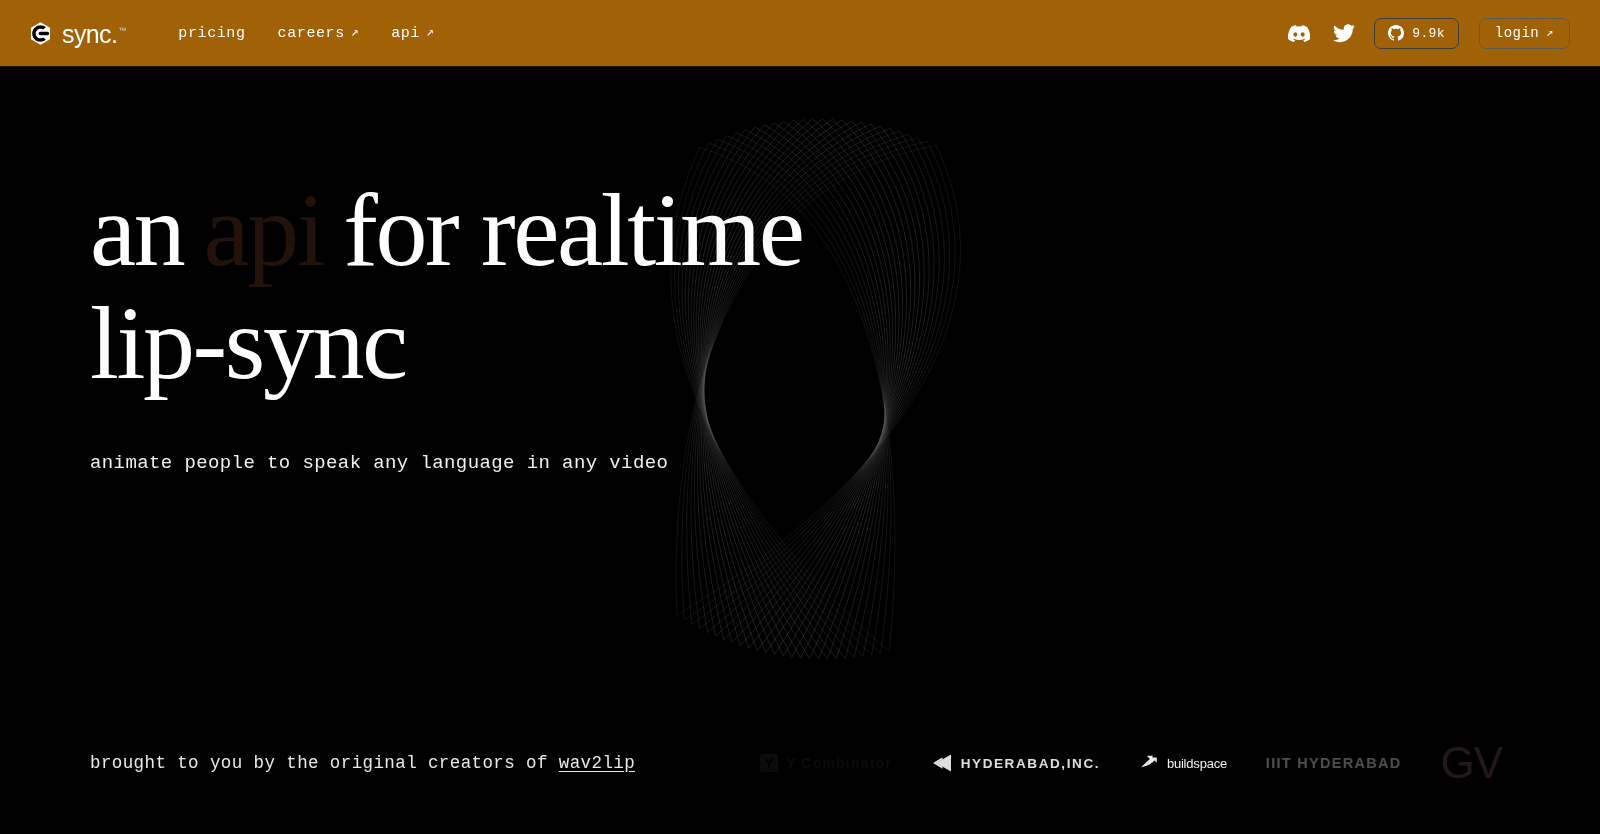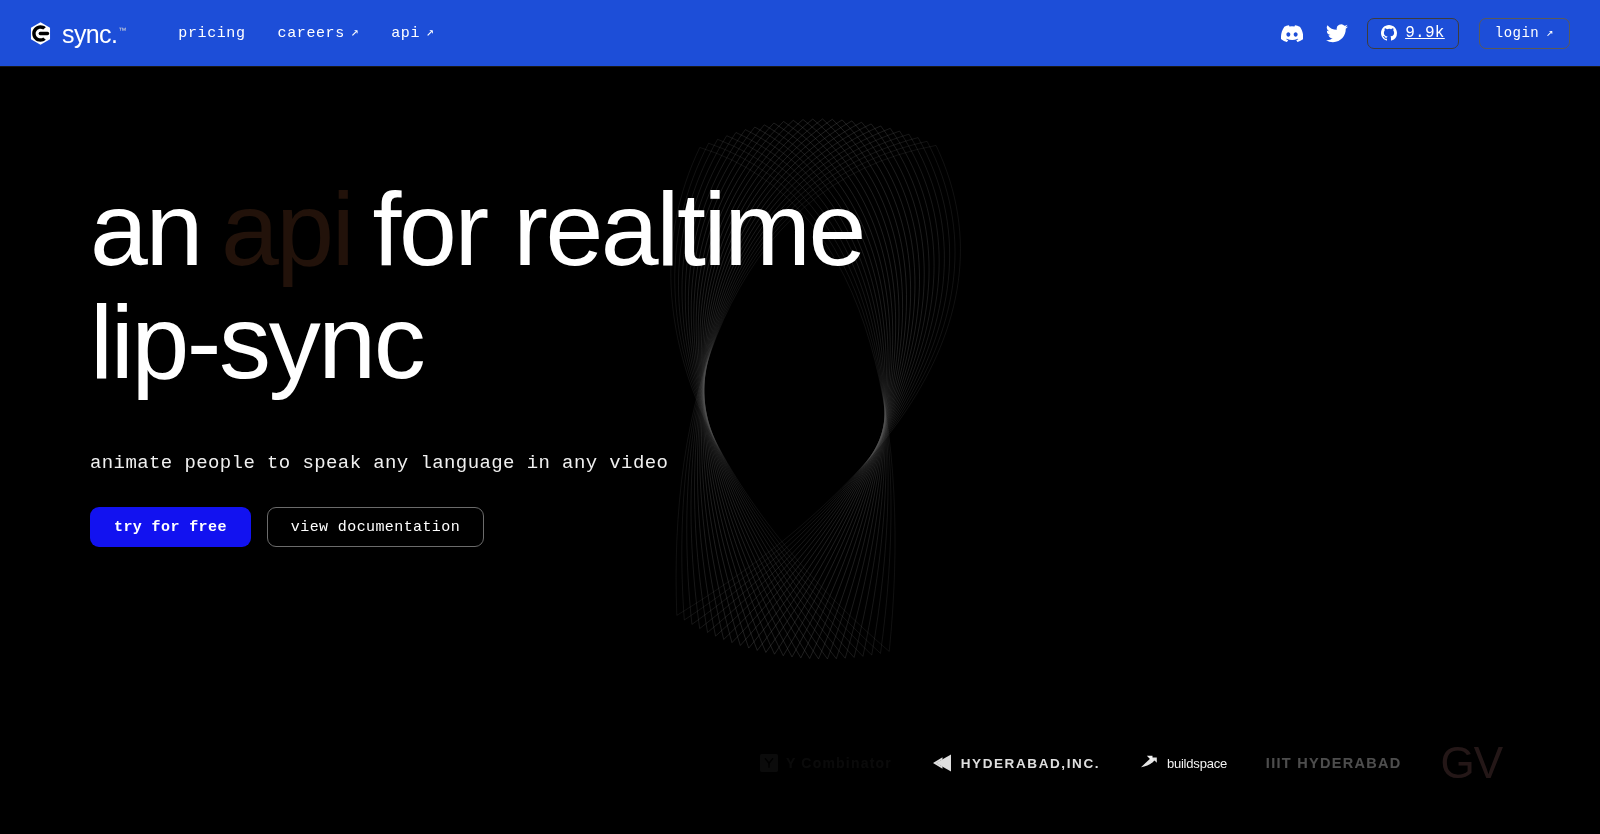--- a/index.html
+++ b/index.html
@@ -21,21 +21,21 @@
   
   .navbar {
     position: relative;
     z-index: 20;
     height: 67px;
     width: 100%;
     display: flex;
     align-items: center;
     padding: 0 30px 0 28px;
     border-bottom: 1px solid #171717;
-    background: #1d4ed8;
+    background: #a16207;
   }
   .brand {
     display: flex;
     align-items: center;
     gap: 9px;
     margin-right: 36px;
     text-decoration: none;
     color: #fff;
   }
   .brand-mark { width: 25px; height: 25px; display: block; flex: none; }
@@ -95,24 +95,23 @@
     display: inline-flex;
     align-items: center;
     gap: 8px;
     padding: 0 13px;
     background: transparent;
     cursor: pointer;
     color: #fff;
   }
   .pill-text {
     font-family: "Liberation Mono", monospace;
-    font-size: 16px;
+    font-size: 13px;
     letter-spacing: 0.3px;
     color: #ffffff;
-    text-decoration: underline;
   }
   .login-btn {
     height: 31px;
     border: 1px solid #5a5a5a;
     border-radius: 7px;
     display: inline-flex;
     align-items: center;
     gap: 7px;
     padding: 0 15px;
     background: transparent;
@@ -142,21 +141,21 @@
     pointer-events: none;
     z-index: 1;
   }
   .hero-inner {
     position: relative;
     z-index: 5;
     padding-left: 90px;
     padding-top: 106px;
   }
   .headline {
-    font-family: Liberation Sans, sans-serif;
+    font-family: Liberation Serif, serif;
     font-weight: 400;
     font-size: 104px;
     line-height: 113px;
     letter-spacing: -2.4px;
     color: #ffffff;
     margin: 0;
     max-width: 980px;
   }
   .headline .accent-word { color: #22120a; }
   .headline .sp { display: inline-block; width: 20px; }
@@ -389,27 +388,24 @@
   </div>
 
   <div class="hero-inner">
     <h1 class="headline">
       <span>an</span><span class="sp"></span><span class="accent-word">api</span><span class="sp"></span><span>for realtime</span><br>
       <span>lip-sync</span>
     </h1>
 
     <p class="subtitle">animate people to speak any language in any video</p>
 
-    <div class="cta-row">
-      <button class="btn-primary">try for free</button>
-      <button class="btn-outline">view documentation</button>
-    </div>
   </div>
 
   <div class="footer-strip">
+    <div class="credit"><span>brought to you by the original creators of </span><a href="#">wav2lip</a></div>
 
     <div class="logo-rail">
 
       <div class="partner p-ycomb">
         <span style="display:inline-flex;">
           <svg width="18" height="18" viewBox="0 0 18 18" aria-hidden="true">
             <rect width="18" height="18" rx="2" fill="#ffffff"></rect>
             <path d="M5 4.2 L9 9.3 L13 4.2" stroke="#000" stroke-width="1.5" fill="none"></path>
             <path d="M9 9.3 L9 13.8" stroke="#000" stroke-width="1.5"></path>
           </svg>

